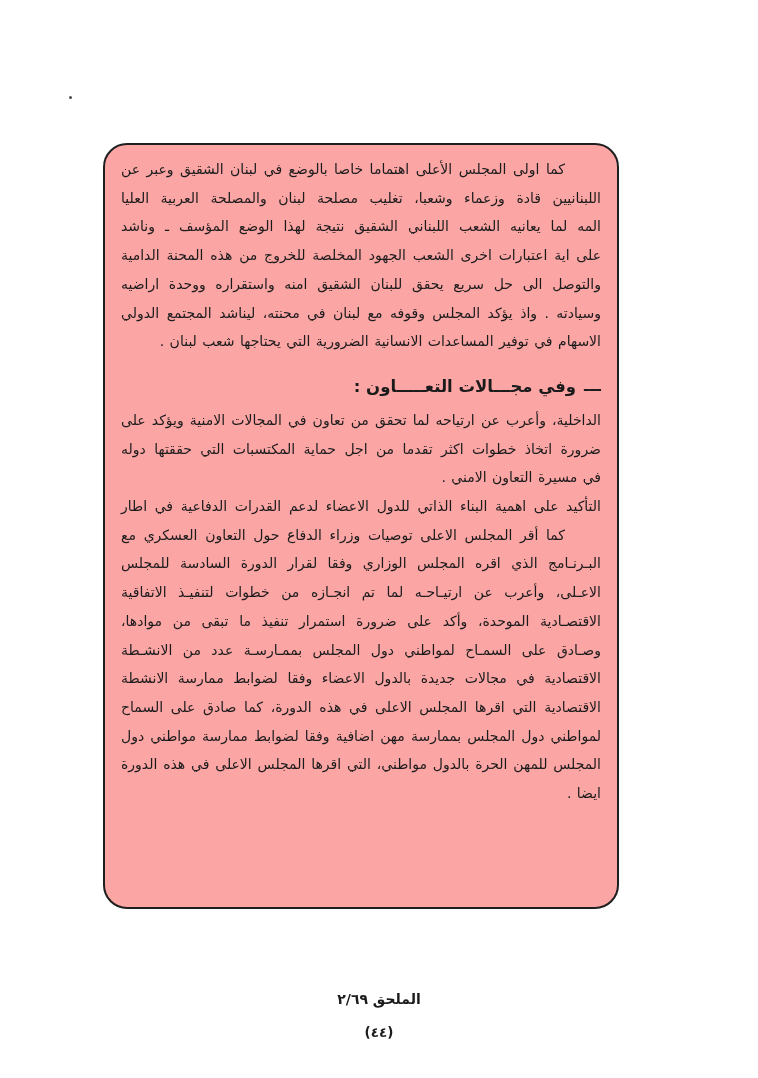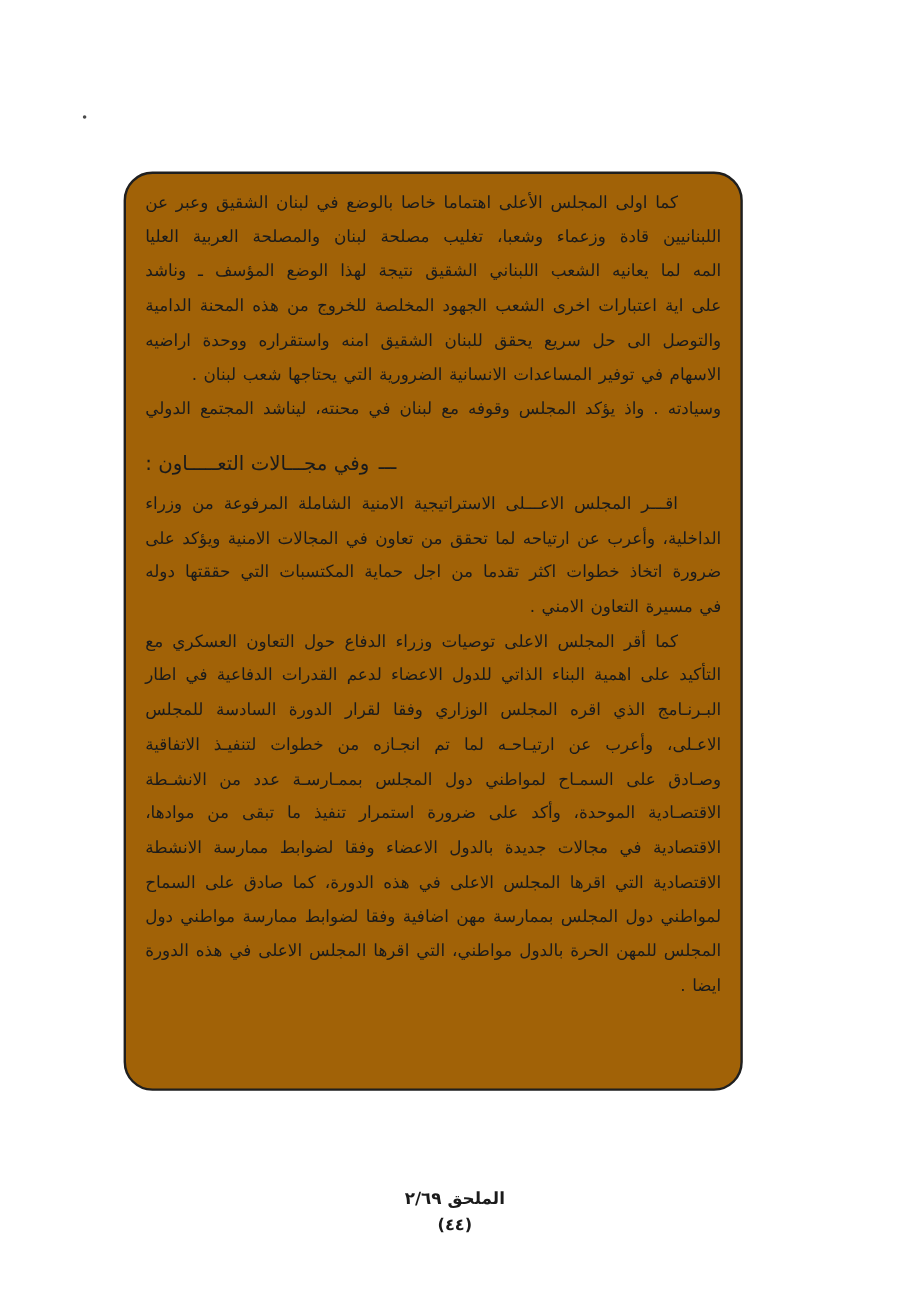--- a/index.html
+++ b/index.html
@@ -27,45 +27,45 @@
   .frame {
     position: absolute;
     left: 103px;
     top: 143px;
     width: 516px;
     height: 766px;
     box-sizing: border-box;
     border: 2px solid #1f1f1f;
     border-radius: 24px;
     padding: 10px 16px 0 16px;
-    background: #a16207;
+    background: #fca5a5;
   }
   .para .line {
     direction: rtl;
     unicode-bidi: embed;
     font-size: 14px;
     line-height: 28.7px;
     text-align: justify;
     text-align-last: justify;
     word-spacing: 1px;
     white-space: normal;
   }
   .para .line.first {
     padding-right: 36px;
   }
   .para .line.last {
     text-align-last: right;
   }
   .heading {
     direction: rtl;
-    font-weight: normal;
+    font-weight: bold;
     font-size: 16.5px;
     line-height: 30px;
     margin: 16px 0 4px 0;
-    text-align: left;
+    text-align: right;
   }
   .heading .dash {
     display: inline-block;
     letter-spacing: 0;
     margin-left: 8px;
     transform: translateY(-1px);
   }
   .footer {
     position: absolute;
     top: 991px;
@@ -75,61 +75,60 @@
     font-weight: bold;
     direction: rtl;
   }
   .footer .annex {
     font-size: 14px;
     line-height: 17px;
   }
   .footer .pagenum {
     font-size: 13.5px;
     line-height: 17px;
-    margin-top: 5px;
+    margin-top: 16px;
   }
 </style>
 </head>
 <body>
 
 <div class="speck"></div>
 
 <div class="frame">
 
   <div class="para">
       <div class="line first">كما اولى المجلس الأعلى اهتماما خاصا بالوضع في لبنان الشقيق وعبر عن</div>
       <div class="line">اللبنانيين قادة وزعماء وشعبا، تغليب مصلحة لبنان والمصلحة العربية العليا</div>
       <div class="line">المه لما يعانيه الشعب اللبناني الشقيق نتيجة لهذا الوضع المؤسف ـ وناشد</div>
       <div class="line">على اية اعتبارات اخرى الشعب الجهود المخلصة للخروج من هذه المحنة الدامية</div>
       <div class="line">والتوصل الى حل سريع يحقق للبنان الشقيق امنه واستقراره ووحدة اراضيه</div>
+      <div class="line">وسيادته . واذ يؤكد المجلس وقوفه مع لبنان في محنته، ليناشد المجتمع الدولي</div>
       <div class="line last">الاسهام في توفير المساعدات الانسانية الضرورية التي يحتاجها شعب لبنان .</div>
-      <div class="line">وسيادته . واذ يؤكد المجلس وقوفه مع لبنان في محنته، ليناشد المجتمع الدولي</div>
     </div>
 
   <div class="heading">
     <span class="dash">ـــ</span><span>وفي مجـــالات التعـــــاون :</span>
   </div>
 
   <div class="para">
-      <div class="line first">اقـــر المجلس الاعـــلى الاستراتيجية الامنية الشاملة المرفوعة من وزراء</div>
       <div class="line">الداخلية، وأعرب عن ارتياحه لما تحقق من تعاون في المجالات الامنية ويؤكد على</div>
       <div class="line">ضرورة اتخاذ خطوات اكثر تقدما من اجل حماية المكتسبات التي حققتها دوله</div>
       <div class="line last">في مسيرة التعاون الامني .</div>
     </div>
 
   <div class="para">
+      <div class="line">التأكيد على اهمية البناء الذاتي للدول الاعضاء لدعم القدرات الدفاعية في اطار</div>
       <div class="line first">كما أقر المجلس الاعلى توصيات وزراء الدفاع حول التعاون العسكري مع</div>
-      <div class="line">التأكيد على اهمية البناء الذاتي للدول الاعضاء لدعم القدرات الدفاعية في اطار</div>
     </div>
 
   <div class="para">
       <div class="line">البـرنـامج الذي اقره المجلس الوزاري وفقا لقرار الدورة السادسة للمجلس</div>
       <div class="line">الاعـلى، وأعرب عن ارتيـاحـه لما تم انجـازه من خطوات لتنفيـذ الاتفاقية</div>
+      <div class="line">الاقتصـادية الموحدة، وأكد على ضرورة استمرار تنفيذ ما تبقى من موادها،</div>
       <div class="line">وصـادق على السمـاح لمواطني دول المجلس بممـارسـة عدد من الانشـطة</div>
-      <div class="line">الاقتصـادية الموحدة، وأكد على ضرورة استمرار تنفيذ ما تبقى من موادها،</div>
       <div class="line">الاقتصادية في مجالات جديدة بالدول الاعضاء وفقا لضوابط ممارسة الانشطة</div>
       <div class="line">الاقتصادية التي اقرها المجلس الاعلى في هذه الدورة، كما صادق على السماح</div>
       <div class="line">لمواطني دول المجلس بممارسة مهن اضافية وفقا لضوابط ممارسة مواطني دول</div>
       <div class="line">المجلس للمهن الحرة بالدول مواطني، التي اقرها المجلس الاعلى في هذه الدورة</div>
       <div class="line last">ايضا .</div>
     </div>
 
 </div>
 
 <div class="footer">

